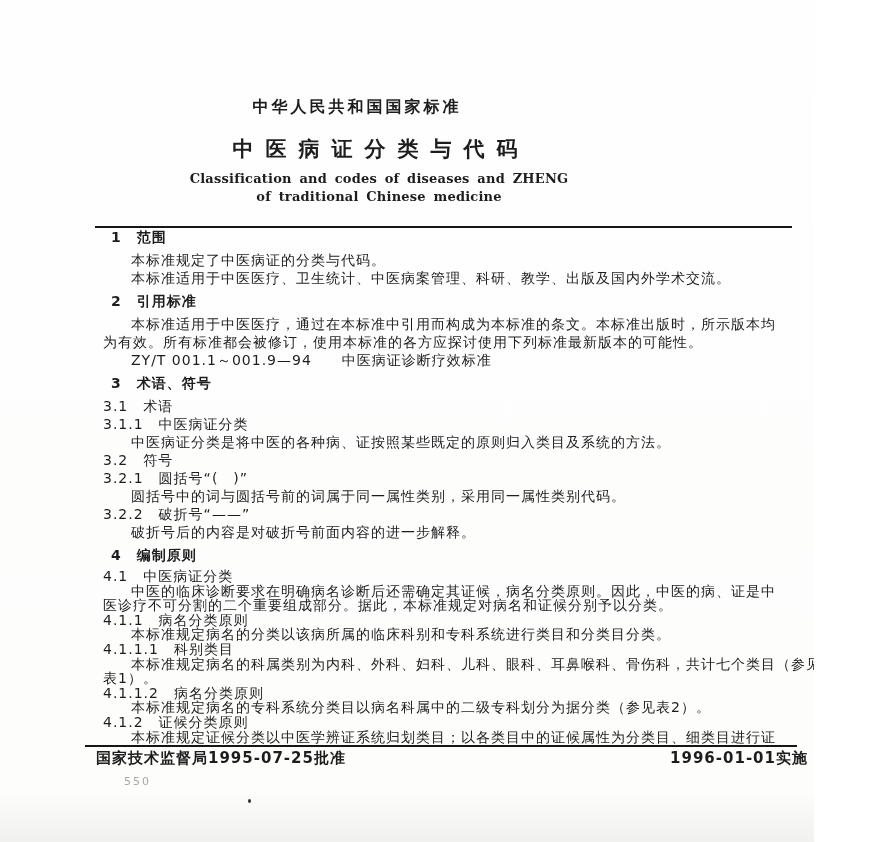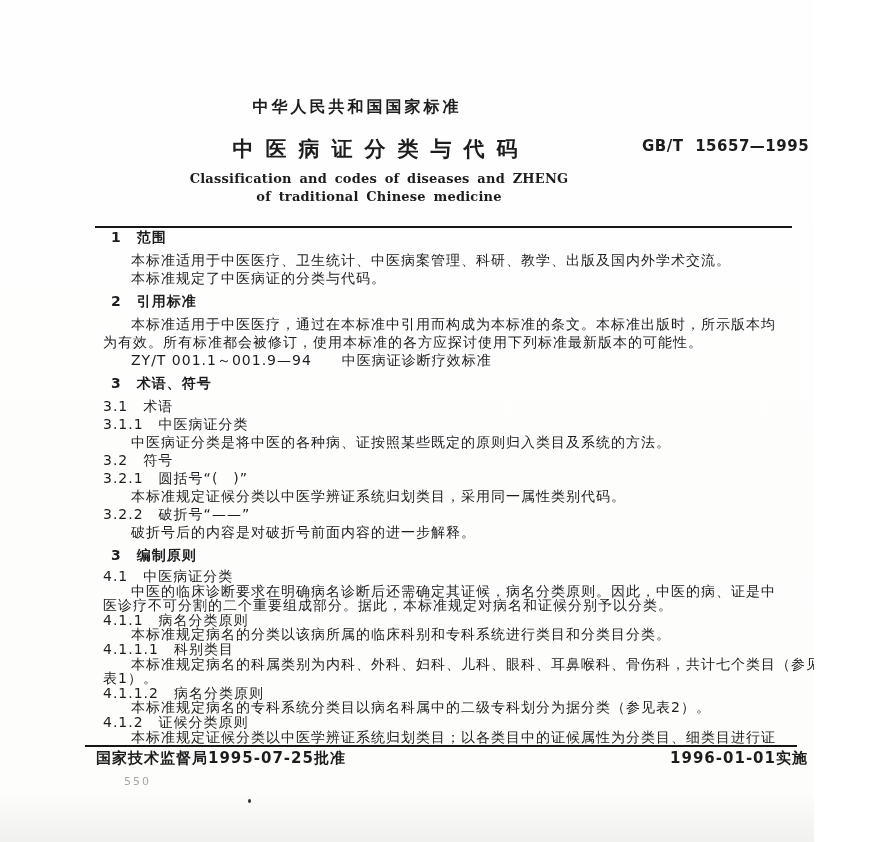--- a/index.html
+++ b/index.html
@@ -69,43 +69,42 @@
     background:#2f2f2f;border-radius:50%;
   }
 </style>
 </head>
 <body>
 
 <div class="page">
 
   <div class="std-header">中华人民共和国国家标准</div>
   <div class="doc-title">中医病证分类与代码</div>
-  <div class="gb-code">GB/T 15657—1995</div>
   <div class="en-title en1">Classification and codes of diseases and ZHENG</div>
   <div class="en-title en2">of traditional Chinese medicine</div>
   <div class="header-rule"></div>
 
   <div class="content">
     <div class="h1 first">1　范围</div>
+    <div class="para">本标准规定了中医病证的分类与代码。</div>
     <div class="para">本标准适用于中医医疗、卫生统计、中医病案管理、科研、教学、出版及国内外学术交流。</div>
-    <div class="para">本标准规定了中医病证的分类与代码。</div>
     <div class="h1">2　引用标准</div>
     <div class="para">本标准适用于中医医疗，通过在本标准中引用而构成为本标准的条文。本标准出版时，所示版本均</div>
     <div class="cont">为有效。所有标准都会被修订，使用本标准的各方应探讨使用下列标准最新版本的可能性。</div>
     <div class="para">ZY/T 001.1～001.9—94　　中医病证诊断疗效标准</div>
     <div class="h1">3　术语、符号</div>
     <div class="h2">3.1　术语</div>
     <div class="h2">3.1.1　中医病证分类</div>
     <div class="para">中医病证分类是将中医的各种病、证按照某些既定的原则归入类目及系统的方法。</div>
     <div class="h2">3.2　符号</div>
     <div class="h2">3.2.1　圆括号“(　)”</div>
-    <div class="para">本标准规定证候分类以中医学辨证系统归划类目，采用同一属性类别代码。</div>
+    <div class="para">圆括号中的词与圆括号前的词属于同一属性类别，采用同一属性类别代码。</div>
     <div class="h2">3.2.2　破折号“——”</div>
     <div class="para">破折号后的内容是对破折号前面内容的进一步解释。</div>
-    <div class="h1">3　编制原则</div>
+    <div class="h1">4　编制原则</div>
     <div class="sec4">
       <div class="h2">4.1　中医病证分类</div>
       <div class="para">中医的临床诊断要求在明确病名诊断后还需确定其证候，病名分类原则。因此，中医的病、证是中</div>
       <div class="cont">医诊疗不可分割的二个重要组成部分。据此，本标准规定对病名和证候分别予以分类。</div>
       <div class="h2">4.1.1　病名分类原则</div>
       <div class="para">本标准规定病名的分类以该病所属的临床科别和专科系统进行类目和分类目分类。</div>
       <div class="h2">4.1.1.1　科别类目</div>
       <div class="para">本标准规定病名的科属类别为内科、外科、妇科、儿科、眼科、耳鼻喉科、骨伤科，共计七个类目（参见</div>
       <div class="cont">表1）。</div>
       <div class="h2">4.1.1.2　病名分类原则</div>

